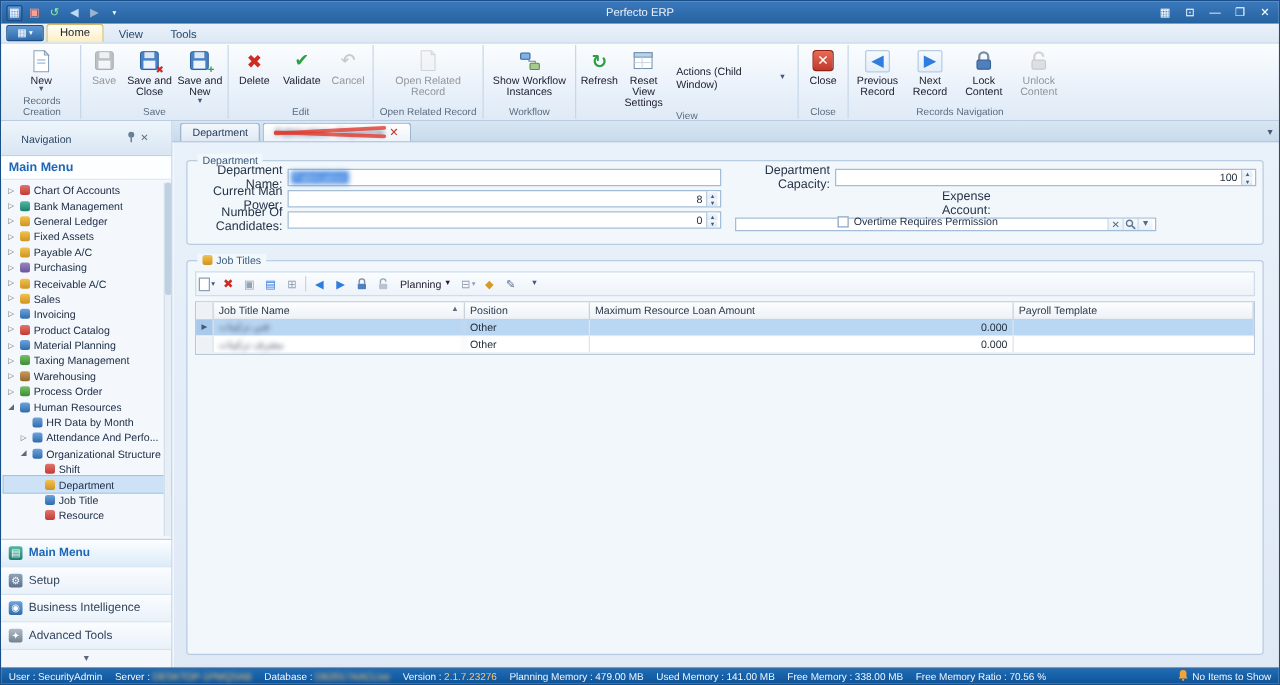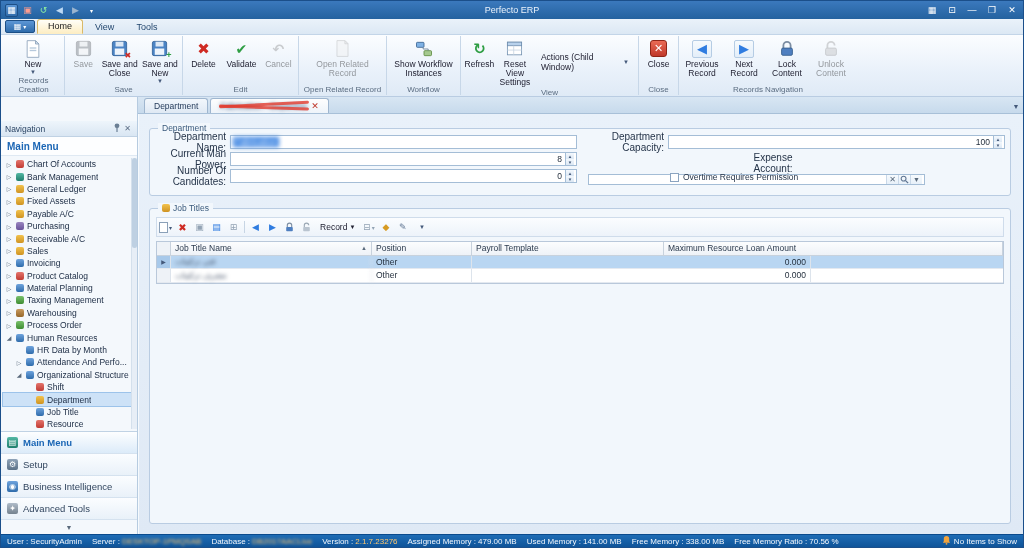--- a/index.html
+++ b/index.html
@@ -39,21 +39,21 @@
   .g-ref{color:#2f9e44;font-size:15px;}
   .g-prev,.g-next{color:#2f7ce0;font-size:13px;width:20px;height:18px;display:flex;align-items:center;justify-content:center;border:1px solid #b5cce4;background:linear-gradient(#f6fafd,#e3eef9);border-radius:2px;}
   .close-ic{width:17px;height:17px;background:linear-gradient(#ea6a55,#c0392b);border:1px solid #8f2517;border-radius:3px;color:#fff;font-size:11px;display:flex;align-items:center;justify-content:center;font-weight:bold;}
   .rbtn-med{align-self:center;display:flex;align-items:center;gap:8px;font-size:8.5px;color:#223;padding:3px 6px;border:1px solid transparent;}
 
   
   .main{flex:1;display:flex;min-height:0;}
 
   
   .sidebar{width:137px;flex:0 0 auto;background:#f4f8fc;border-right:1px solid #b6cbe0;display:flex;flex-direction:column;}
-  .nav-head{height:16px;background:linear-gradient(#eef5fb,#d9e6f3);border-bottom:1px solid #c0d2e4;display:flex;align-items:center;padding:0 4px;font-size:8.5px;color:#2c4archive66;color:#2c4666;margin-top:24px;}
+  .nav-head{height:28px;background:linear-gradient(#eef5fb,#d9e6f3);border-bottom:1px solid #c0d2e4;display:flex;align-items:center;padding:0 16px;font-size:8.5px;color:#2c4archive66;color:#2c4666;}
   .nav-head .sp{flex:1;}
   .nav-head .hic{width:11px;text-align:center;color:#5e7087;font-size:8px;}
   .mm-title{padding:4px 6px 3px;font-size:10px;font-weight:bold;color:#1b66b5;background:#fdfeff;border-bottom:1px solid #dfe9f3;}
   .tree{flex:1;overflow:hidden;padding:2px 0 0 2px;position:relative;}
   .nav-it{display:flex;align-items:center;height:12.4px;gap:3px;padding-left:2px;cursor:default;}
   .nav-it.lvl-1{padding-left:12px;}
   .nav-it.lvl-2{padding-left:22px;}
   .nav-it.sel{background:#cde2f7;outline:1px solid #9cc3ea;}
   .nv-ar{width:8px;font-size:6px;color:#5a6a7c;text-align:center;flex:0 0 auto;}
   .ic{width:8px;height:8px;border-radius:2px;flex:0 0 auto;}
@@ -643,44 +643,44 @@
                   <rect x="4" y="9" width="12" height="8" rx="1.5" fill="#4f7fc0"></rect>
                 </svg>
               </span>
             <span class="tbi">
                 <svg width="11" height="11" viewBox="0 0 20 20">
                   <path d="M6 9 V6 a4 4 0 0 1 8 0" fill="none" stroke="#9aa7b4" stroke-width="2"></path>
                   <rect x="4" y="9" width="12" height="8" rx="1.5" fill="#b9c4d0"></rect>
                 </svg>
               </span>
             <span class="tb-actions">
-                <span>Record</span>
+                <span>Planning</span>
                 <span style="font-size:6px;">▼</span>
               </span>
             <span class="tbi g-gray">⊟<span style="font-size:6px;">▾</span></span>
             <span class="tbi g-gold">◆</span>
             <span class="tbi g-pen">✎</span>
             <span class="tbi" style="margin-left:2px;font-size:6px;">▼</span>
           </div>
 
           <div class="grid">
             <div class="ghead">
               <div class="gc c-ind"></div>
               <div class="gc c-name">
                   <span>Job Title Name</span>
                   <span class="sort">▲</span>
                 </div>
               <div class="gc c-pos">
                   <span>Position</span>
                 </div>
+              <div class="gc c-amt">
+                  <span>Maximum Resource Loan Amount</span>
+                </div>
               <div class="gc c-pay">
                   <span>Payroll Template</span>
-                </div>
-              <div class="gc c-amt">
-                  <span>Maximum Resource Loan Amount</span>
                 </div>
             </div>
             <div>
 
                 <div class="grow sel">
                   <div class="gc c-ind">▶</div>
                   <div class="gc c-name name-blur">فني تركيبات</div>
                   <div class="gc c-pos">Other</div>
                   <div class="gc c-amt">0.000</div>
                   <div class="gc c-pay"></div>
@@ -718,21 +718,21 @@
           <span class="sb-lb">Database :</span>
           <span class="sb-vl hl bl">DB2017AACLive</span>
         </span>
 
         <span class="sb-it">
           <span class="sb-lb">Version :</span>
           <span class="sb-vl hl">2.1.7.23276</span>
         </span>
 
         <span class="sb-it">
-          <span class="sb-lb">Assigned Memory :</span>
+          <span class="sb-lb">Planning Memory :</span>
           <span class="sb-vl">479.00 MB</span>
         </span>
 
         <span class="sb-it">
           <span class="sb-lb">Used Memory :</span>
           <span class="sb-vl">141.00 MB</span>
         </span>
 
         <span class="sb-it">
           <span class="sb-lb">Free Memory :</span>

